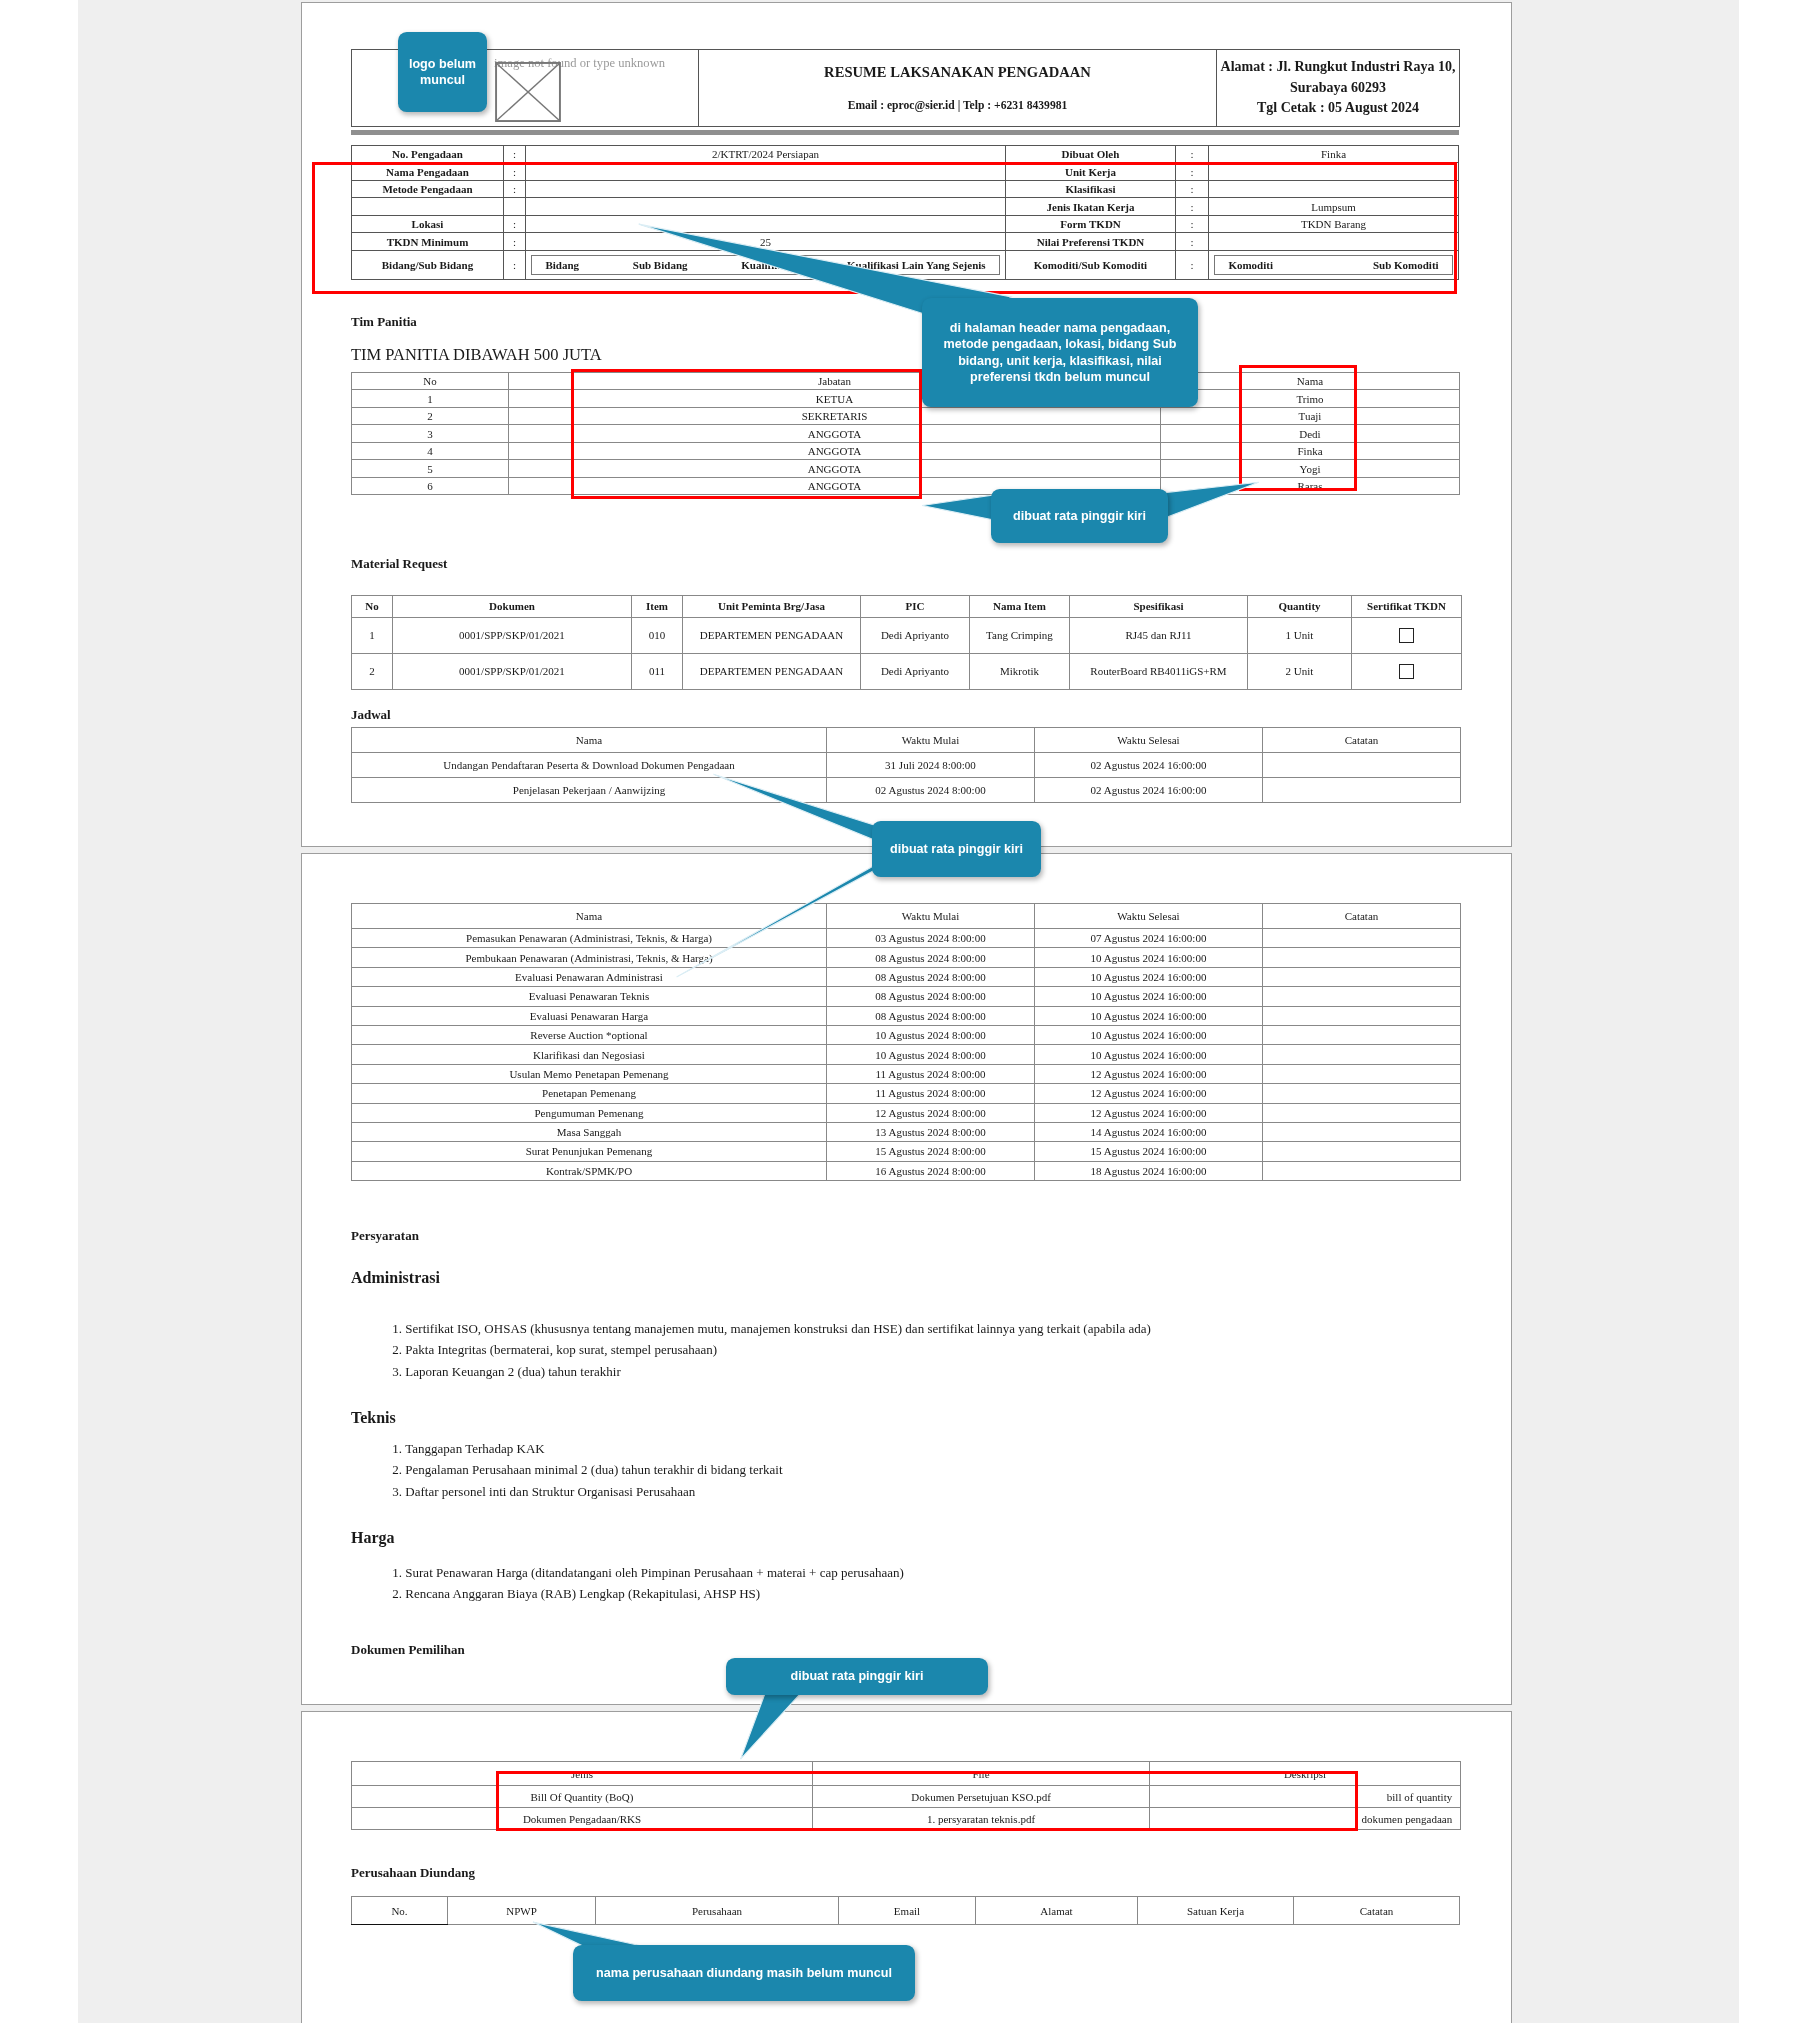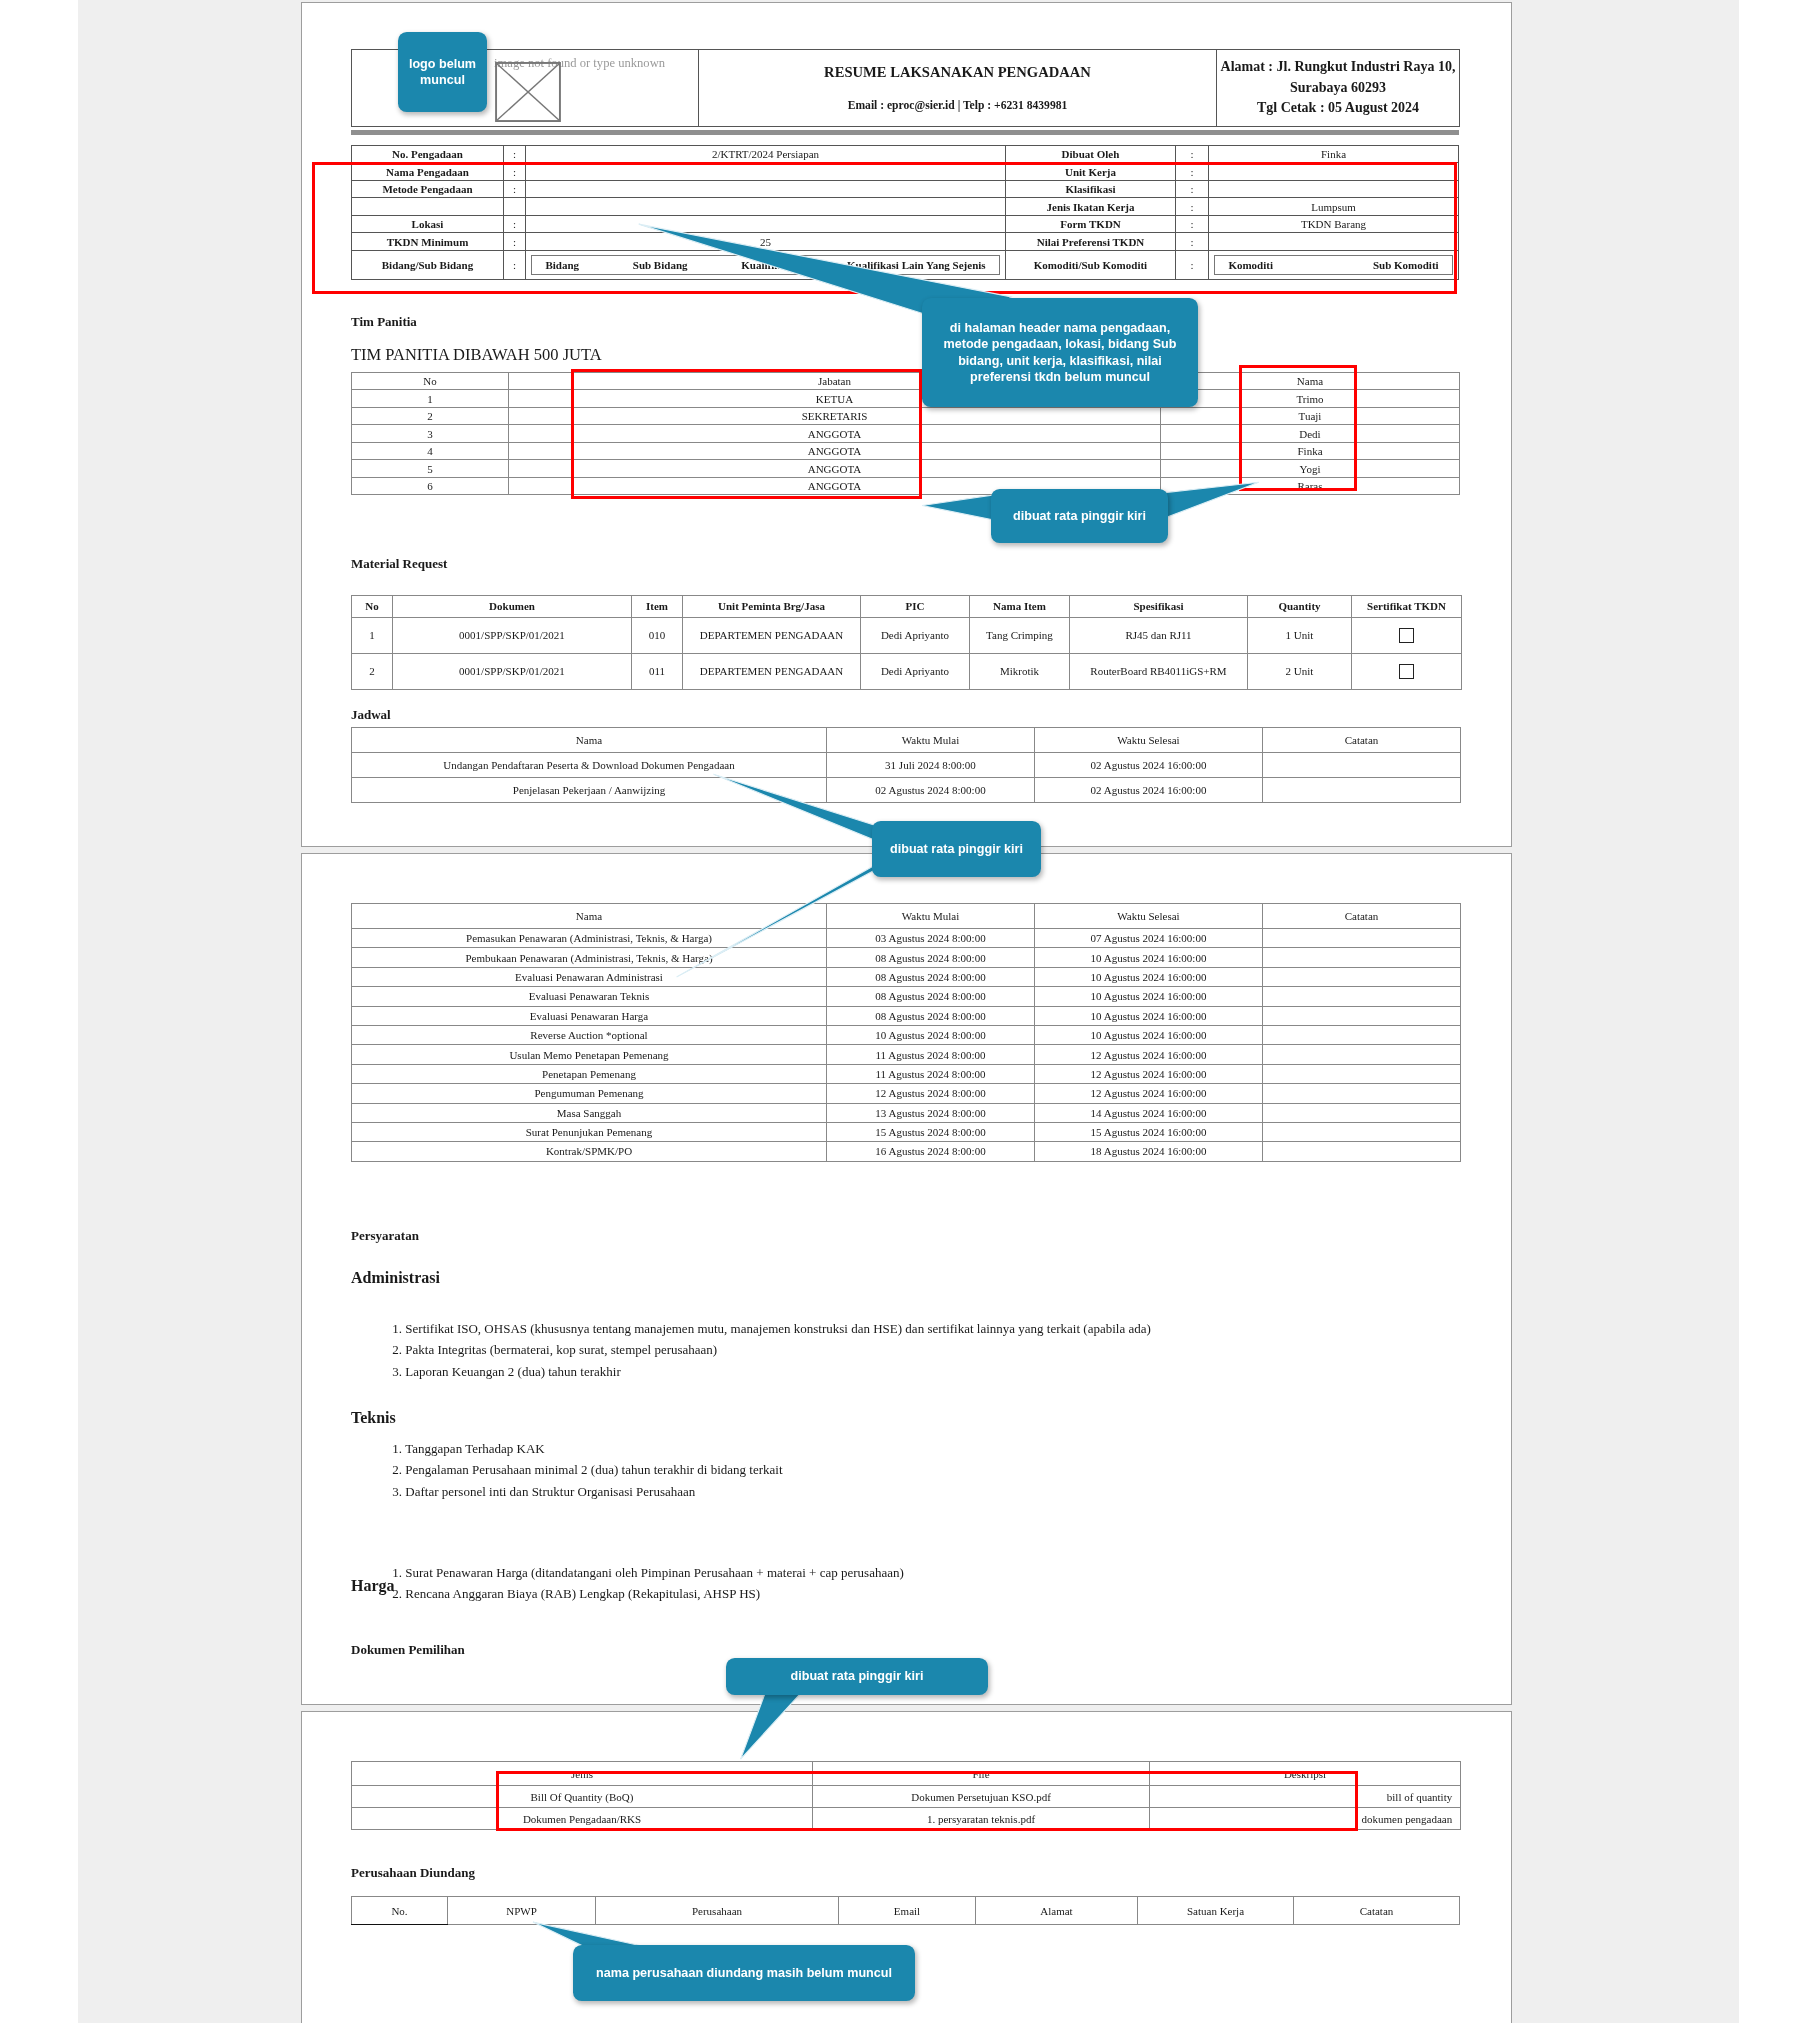--- a/index.html
+++ b/index.html
@@ -365,20 +365,26 @@
           <td>10 Agustus 2024 16:00:00</td>
           <td></td>
         </tr>
         <tr>
           <td>Reverse Auction *optional</td>
           <td>10 Agustus 2024 8:00:00</td>
           <td>10 Agustus 2024 16:00:00</td>
           <td></td>
         </tr>
         <tr>
+          <td>Klarifikasi dan Negosiasi</td>
+          <td>10 Agustus 2024 8:00:00</td>
+          <td>10 Agustus 2024 16:00:00</td>
+          <td></td>
+        </tr>
+        <tr>
           <td>Usulan Memo Penetapan Pemenang</td>
           <td>11 Agustus 2024 8:00:00</td>
           <td>12 Agustus 2024 16:00:00</td>
           <td></td>
         </tr>
         <tr>
           <td>Penetapan Pemenang</td>
           <td>11 Agustus 2024 8:00:00</td>
           <td>12 Agustus 2024 16:00:00</td>
           <td></td>
@@ -419,21 +425,21 @@
       <li>Laporan Keuangan 2 (dua) tahun terakhir</li>
     </ol>
 
   <div class="h-sub abs" style="left:49px;top:555px;">Teknis</div>
   <ol class="req abs" style="left:82px;top:584px;width:1029px;">
       <li>Tanggapan Terhadap KAK</li>
       <li>Pengalaman Perusahaan minimal 2 (dua) tahun terakhir di bidang terkait</li>
       <li>Daftar personel inti dan Struktur Organisasi Perusahaan</li>
     </ol>
 
-  <div class="h-sub abs" style="left:49px;top:675px;margin-top:48px;">Harga</div>
+  <div class="h-sub abs" style="left:49px;top:675px;">Harga</div>
   <ol class="req abs" style="left:82px;top:708px;width:1029px;">
       <li>Surat Penawaran Harga (ditandatangani oleh Pimpinan Perusahaan + materai + cap perusahaan)</li>
       <li>Rencana Anggaran Biaya (RAB) Lengkap (Rekapitulasi, AHSP HS)</li>
     </ol>
 
   <div class="h-sec abs" style="left:49px;top:788px;">Dokumen Pemilihan</div>
 </div>
 
 <div class="page" id="page3">
   <table class="doc t-dp abs" style="left:49px;top:49px;width:1108px;">

